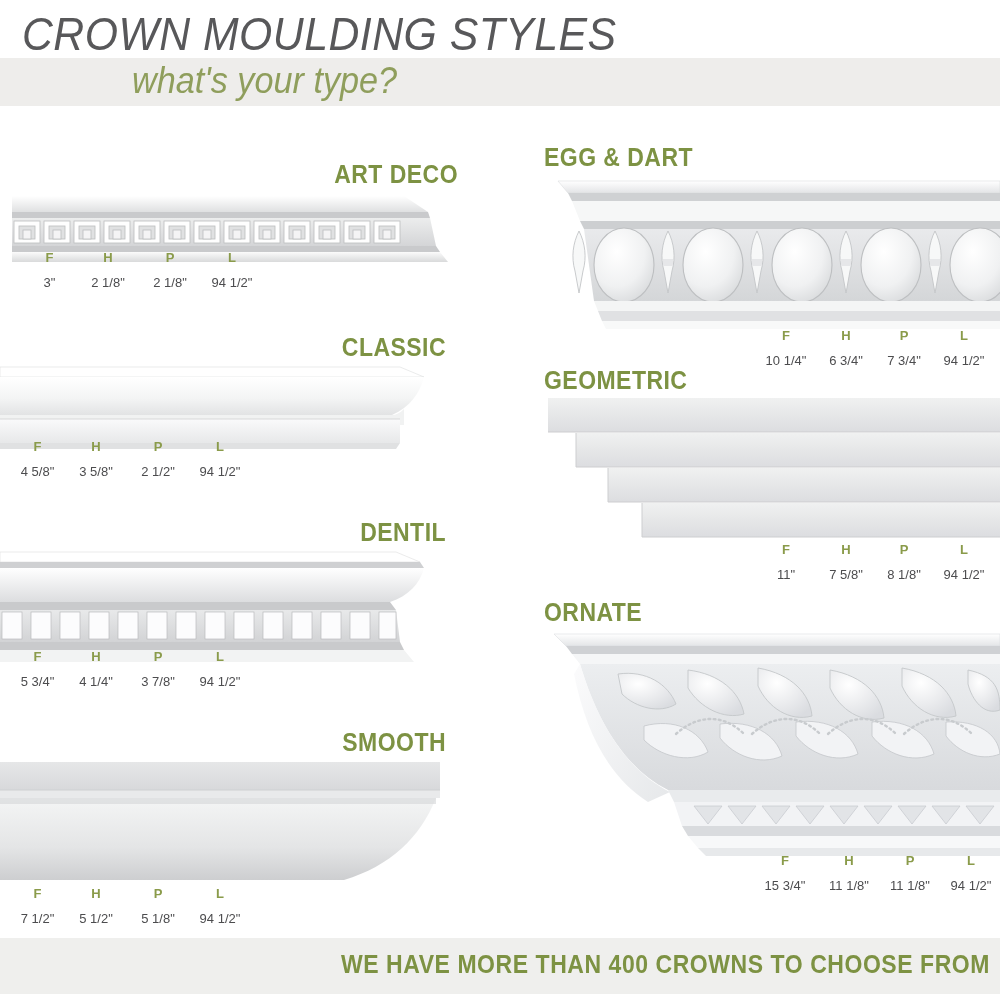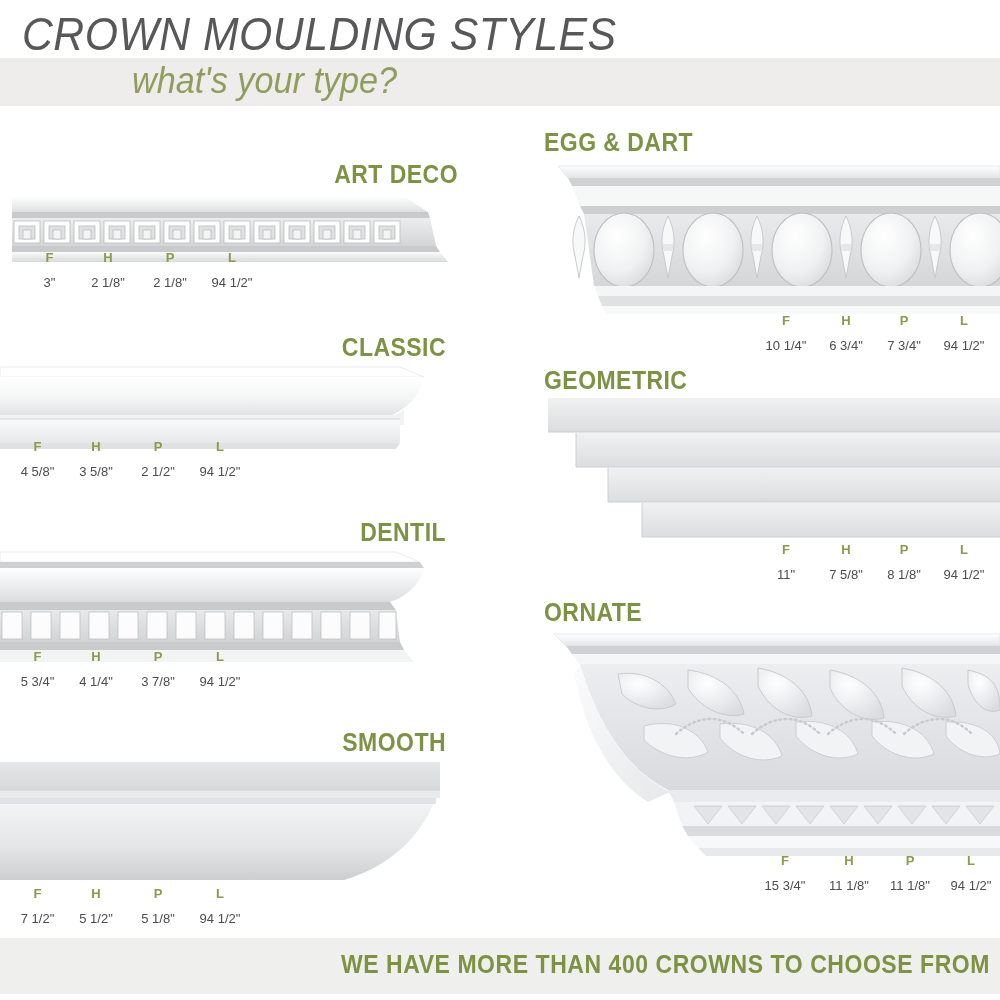--- a/index.html
+++ b/index.html
@@ -294,21 +294,21 @@
       </div>
       <div class="vrow">
         <div class="vcell" style="width:55px;">7 1/2"</div>
         <div class="vcell" style="width:62px;">5 1/2"</div>
         <div class="vcell" style="width:62px;">5 1/8"</div>
         <div class="vcell" style="width:62px;">94 1/2"</div>
       </div>
     </div>
   </div>
 
-  <div class="style-block" style="left:540px;top:128px;width:460px;height:235px;">
+  <div class="style-block" style="left:540px;top:143px;width:460px;height:235px;">
     <div class="style-label label-left" style="left:4px;top:0;">EGG &amp; DART</div>
 
     <div class="art" style="left:10px;top:32px;width:450px;height:160px;">
       <svg width="450" height="160" viewBox="0 0 450 160">
         <defs>
           <linearGradient id="edTop" x1="0" y1="0" x2="0" y2="1">
             <stop offset="0" stop-color="#ffffff"></stop>
               <stop offset="1" stop-color="#e3e4e6"></stop>
           </linearGradient>
           <linearGradient id="edBack" x1="0" y1="0" x2="0" y2="1">

